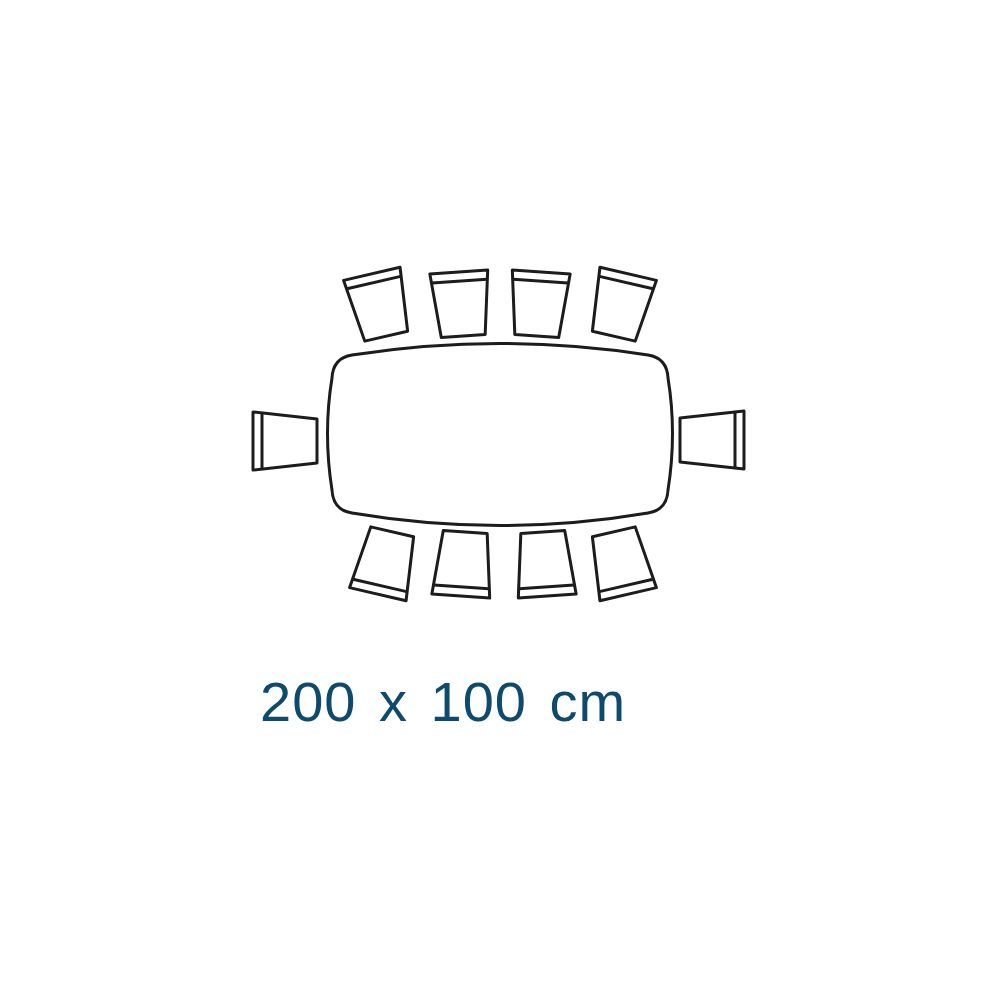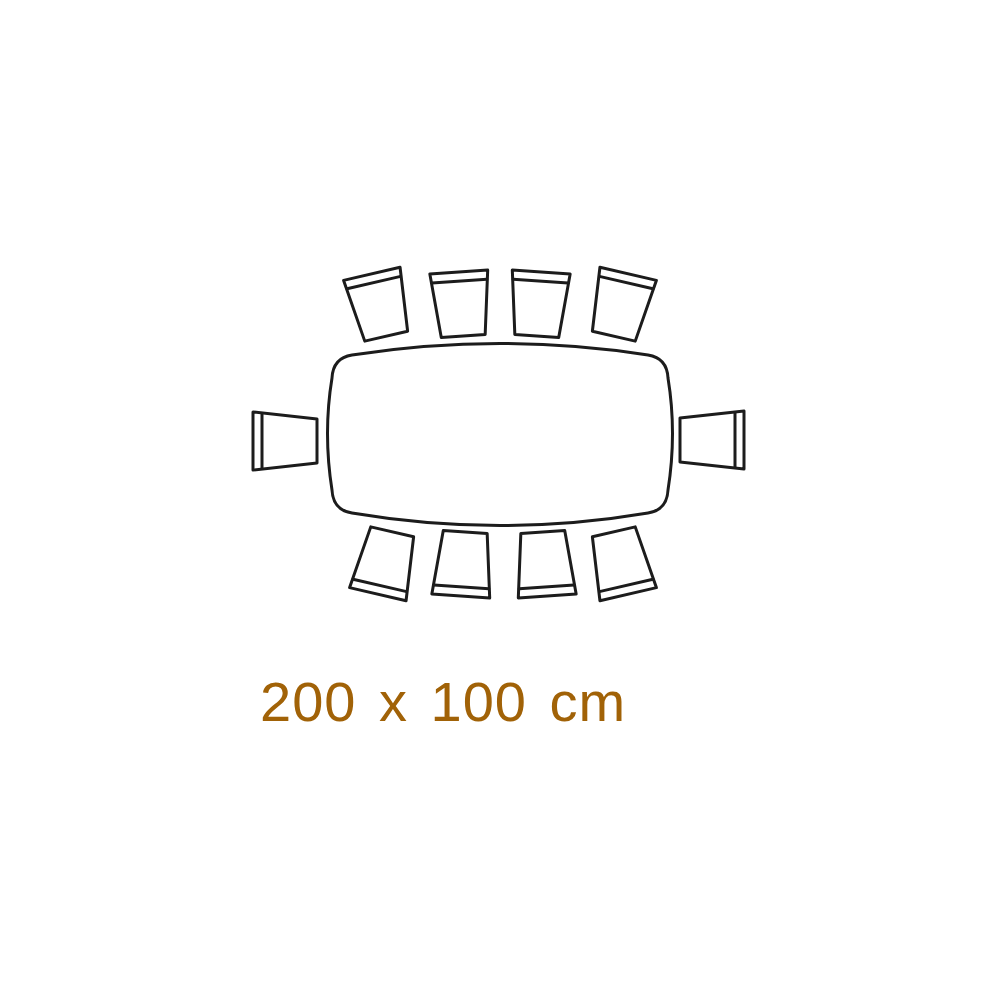--- a/index.html
+++ b/index.html
@@ -32,21 +32,21 @@
   }
   .plan-svg line { fill: none; }
   .dims-label {
     position: absolute;
     left: 260px;
     top: 674px;
     font-size: 56px;
     font-weight: 300;
     letter-spacing: 1px;
     word-spacing: 6px;
-    color: #a16207;
+    color: #0c4a6e;
     white-space: nowrap;
     line-height: 1;
   }
 </style>
 </head>
 <body>
 
 <div class="canvas">
 
   <svg class="plan-svg" viewBox="0 0 1000 1000" xmlns="http://www.w3.org/2000/svg">

